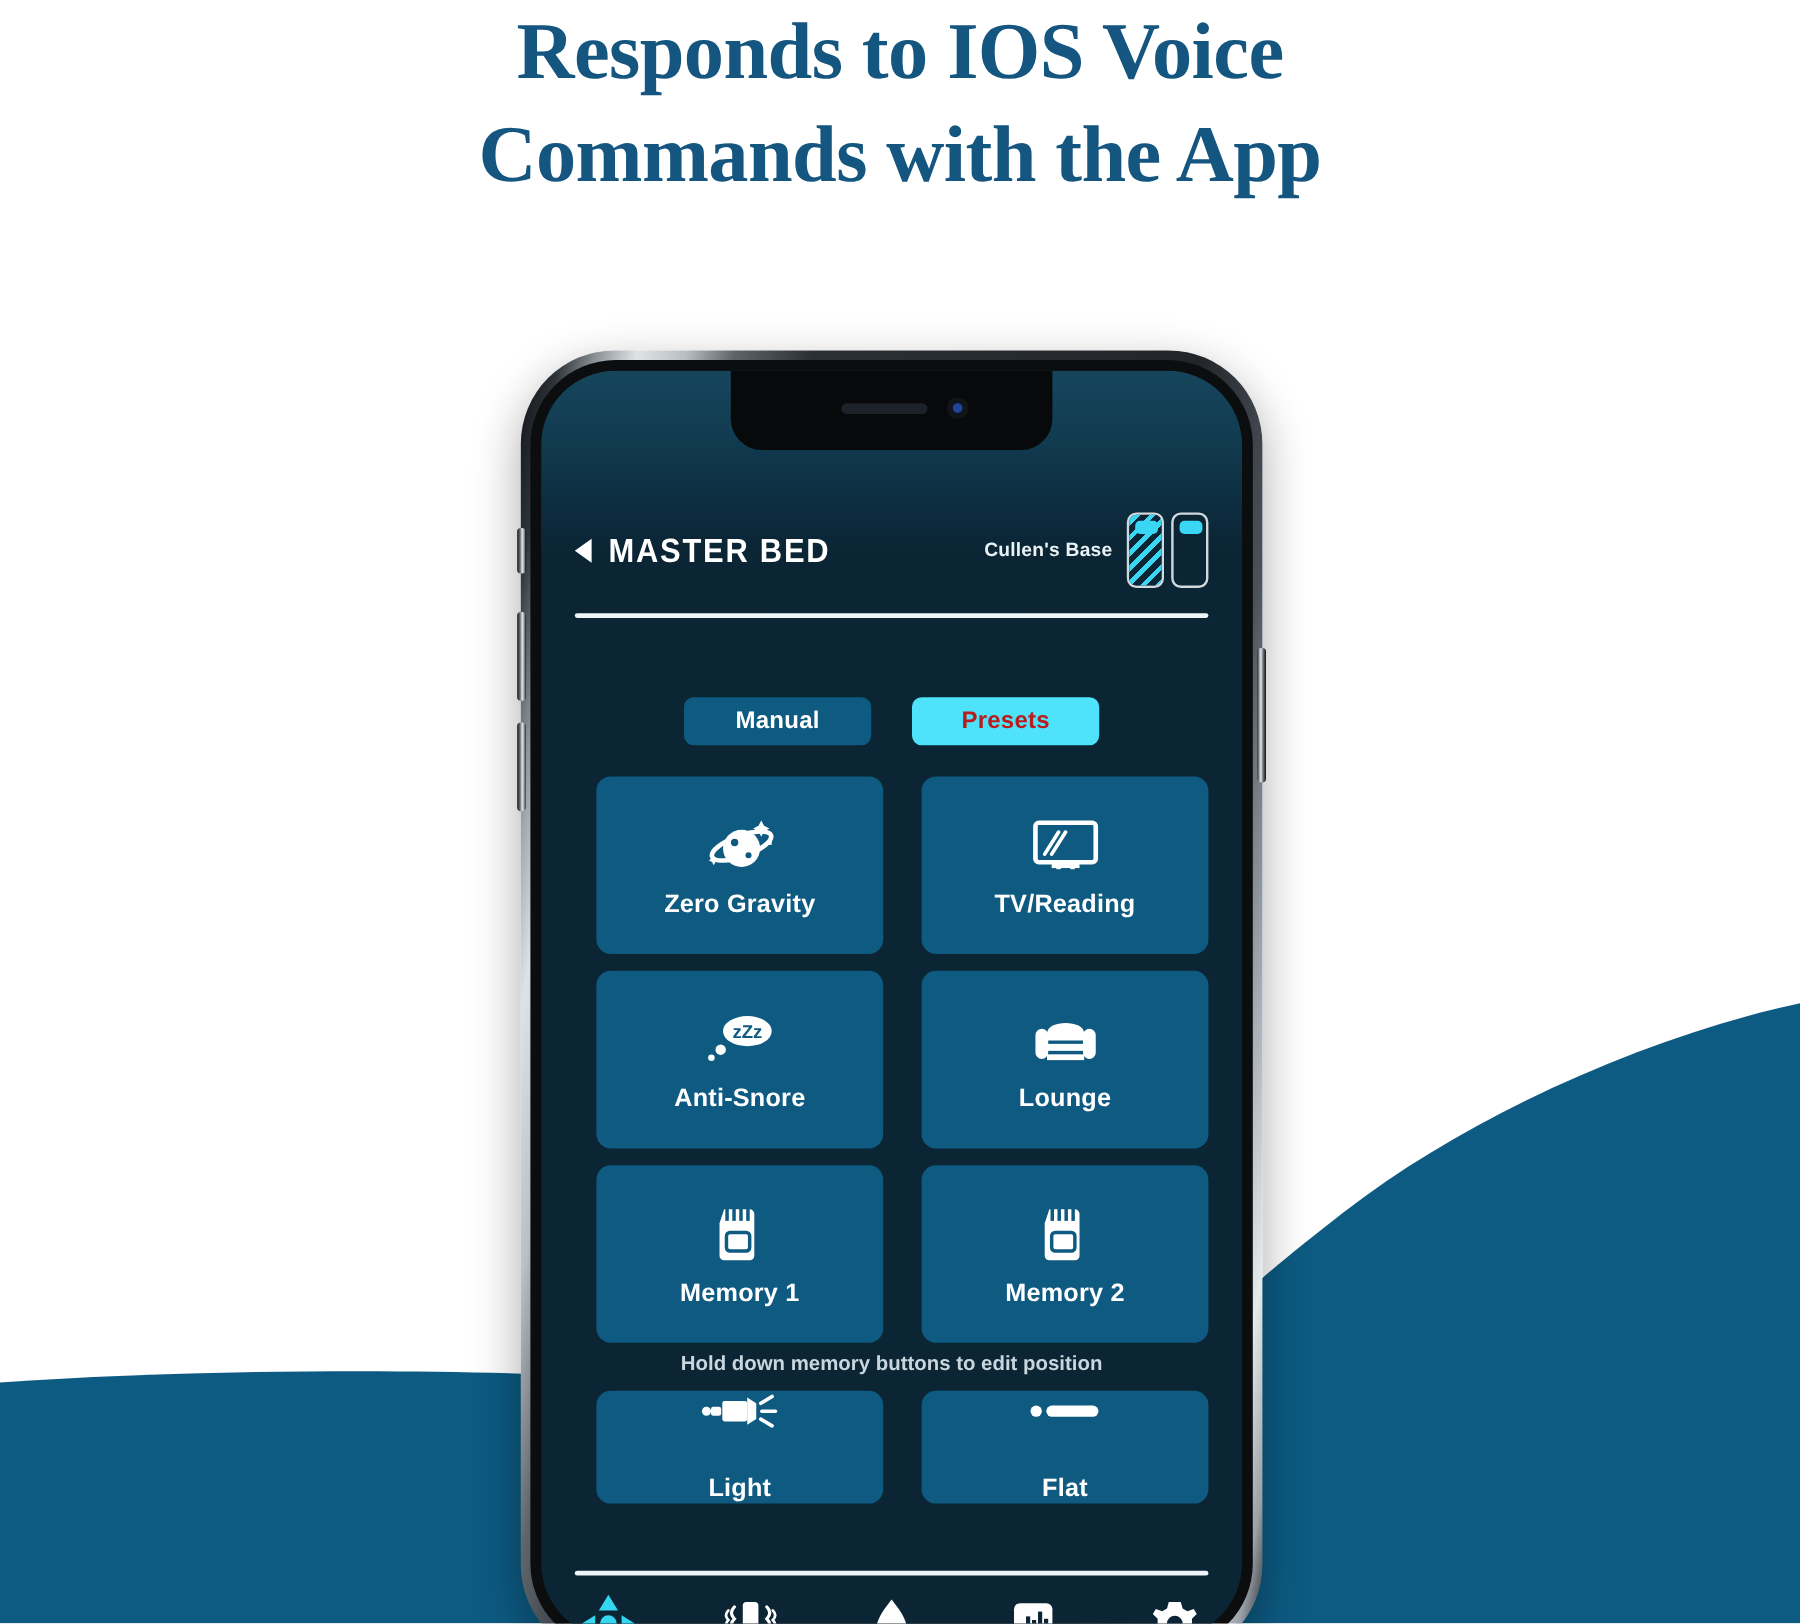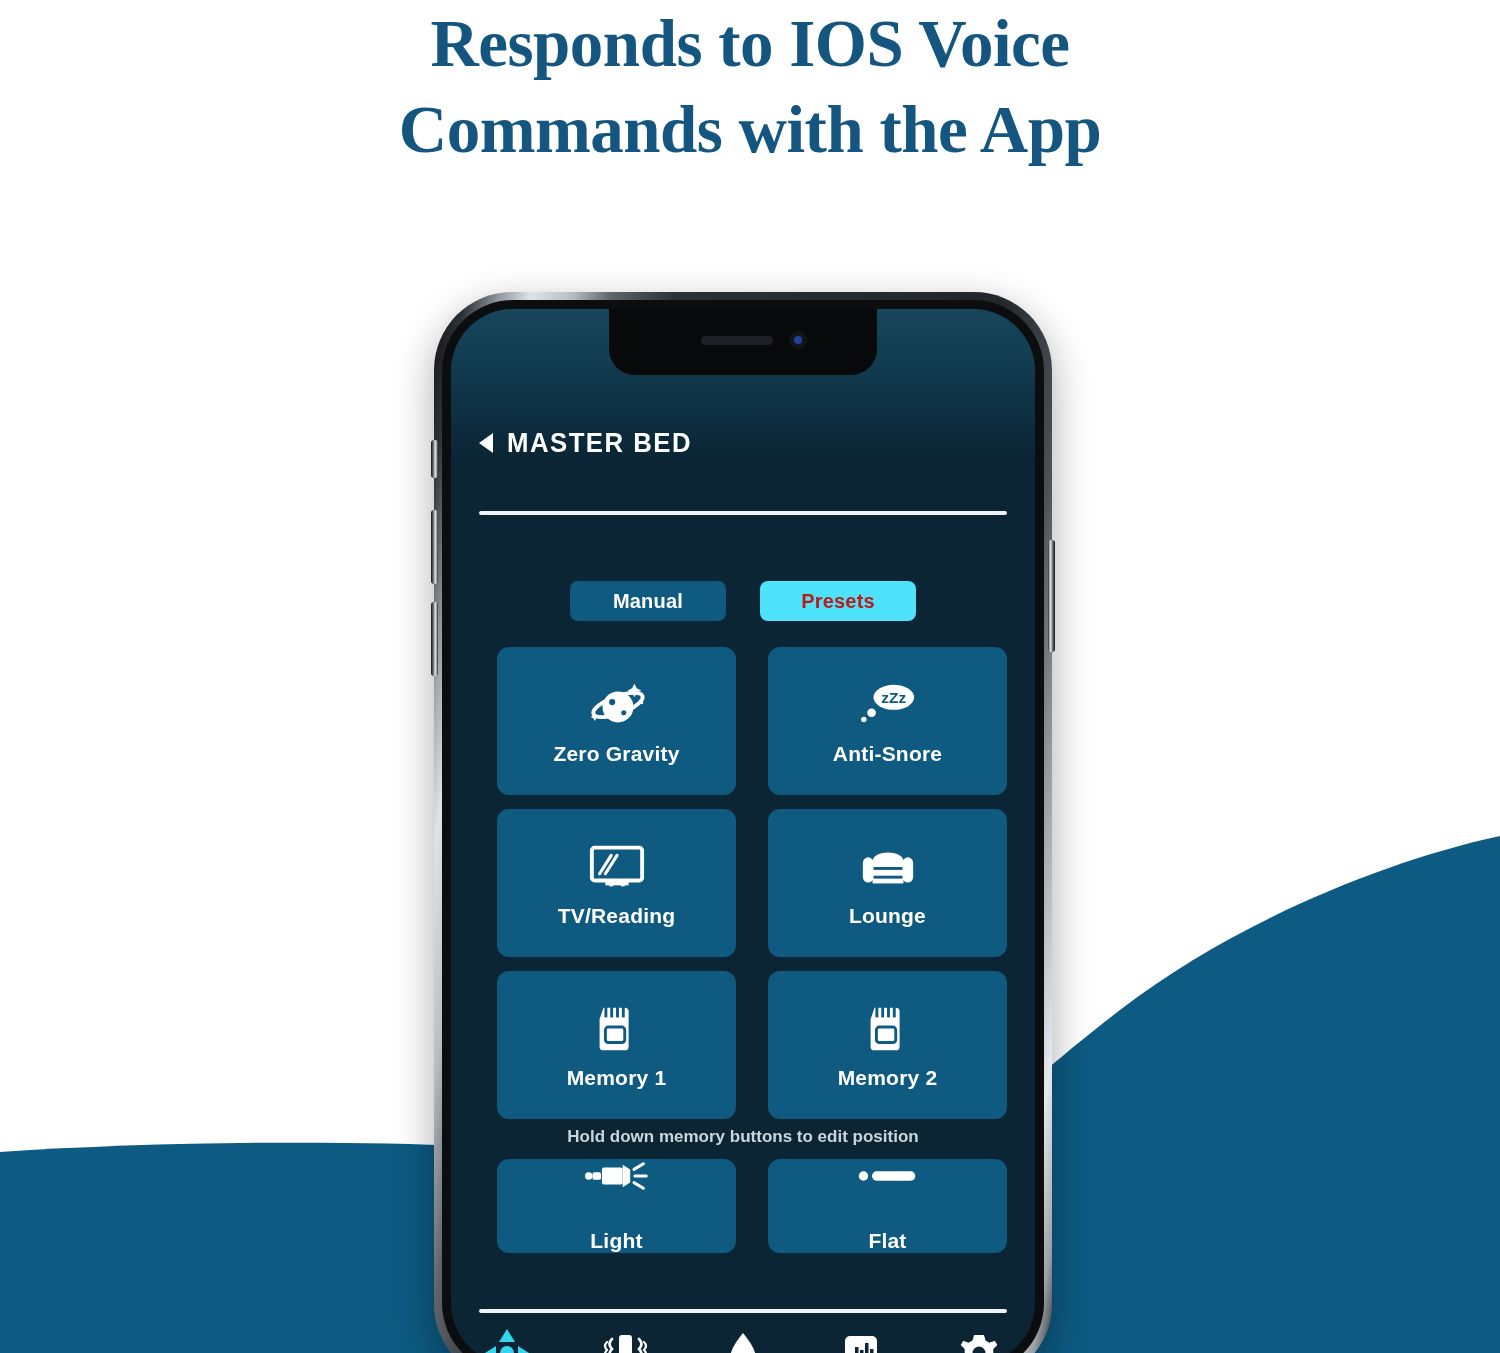--- a/index.html
+++ b/index.html
@@ -202,20 +202,31 @@
         <div class="camera"></div>
       </div>
 
       <div class="app">
 
         <div class="app-header">
           <div class="room-title">
             <div class="back-caret"></div>
             <div class="room-name">MASTER BED</div>
           </div>
+          <div class="base-block">
+            <div class="base-label">Cullen's Base</div>
+            <div class="bed-icons">
+              <div class="bed-icon striped">
+                <div class="pillow"></div>
+              </div>
+              <div class="bed-icon">
+                <div class="pillow"></div>
+              </div>
+            </div>
+          </div>
         </div>
 
         <div class="divider-top"></div>
 
         <div class="toggle-row">
           <div class="seg-btn inactive">Manual</div>
           <div class="seg-btn active">Presets</div>
         </div>
 
         <div class="tile-grid">
@@ -231,42 +242,42 @@
                 <rect x="55" y="25" width="4" height="4" fill="#fff"></rect>
                 <path d="M9 38 l1.5 2.8 2.8 1.5 -2.8 1.5 -1.5 2.8 -1.5 -2.8 -2.8 -1.5 2.8 -1.5z" fill="#fff"></path>
               </svg>
             </div>
             <div class="tile-label">Zero Gravity</div>
           </div>
 
           <div class="tile">
             <div class="tile-icon">
               <svg viewBox="0 0 64 60" width="62" height="58">
-                <ellipse cx="38" cy="22" rx="21" ry="13" fill="#fff"></ellipse>
-                <circle cx="15" cy="38" r="4.5" fill="#fff"></circle>
-                <circle cx="7" cy="45" r="2.8" fill="#fff"></circle>
-                <text x="38" y="28" text-anchor="middle" font-family="Liberation Sans, sans-serif" font-weight="700" font-size="16" fill="#0e5a80">zZz</text>
-              </svg>
-            </div>
-            <div class="tile-label">Anti-Snore</div>
-          </div>
-
-          <div class="tile">
-            <div class="tile-icon">
-              <svg viewBox="0 0 64 60" width="62" height="58">
                 <rect x="6" y="10" width="52" height="34" rx="3" fill="none" stroke="#fff" stroke-width="4"></rect>
                 <path d="M13 38 L25 17 L31 17 L18 38 Z" fill="#fff" opacity="0.0"></path>
                 <path d="M14 37 L26 18" stroke="#fff" stroke-width="3.2" stroke-linecap="round"></path>
                 <path d="M20 37 L32 18" stroke="#fff" stroke-width="3.2" stroke-linecap="round"></path>
                 <rect x="20" y="45" width="24" height="4" fill="#fff"></rect>
                 <rect x="24" y="44" width="4" height="6" fill="#fff"></rect>
                 <rect x="36" y="44" width="4" height="6" fill="#fff"></rect>
               </svg>
             </div>
             <div class="tile-label">TV/Reading</div>
+          </div>
+
+          <div class="tile">
+            <div class="tile-icon">
+              <svg viewBox="0 0 64 60" width="62" height="58">
+                <ellipse cx="38" cy="22" rx="21" ry="13" fill="#fff"></ellipse>
+                <circle cx="15" cy="38" r="4.5" fill="#fff"></circle>
+                <circle cx="7" cy="45" r="2.8" fill="#fff"></circle>
+                <text x="38" y="28" text-anchor="middle" font-family="Liberation Sans, sans-serif" font-weight="700" font-size="16" fill="#0e5a80">zZz</text>
+              </svg>
+            </div>
+            <div class="tile-label">Anti-Snore</div>
           </div>
 
           <div class="tile">
             <div class="tile-icon">
               <svg viewBox="0 0 64 60" width="62" height="58">
                 <path d="M16 24 C16 12 48 12 48 24 L48 30 L16 30 Z" fill="#fff"></path>
                 <rect x="16" y="33" width="32" height="6" fill="#fff"></rect>
                 <rect x="6" y="20" width="11" height="26" rx="5.5" fill="#fff"></rect>
                 <rect x="47" y="20" width="11" height="26" rx="5.5" fill="#fff"></rect>
                 <rect x="16" y="42" width="32" height="5" fill="#fff"></rect>

